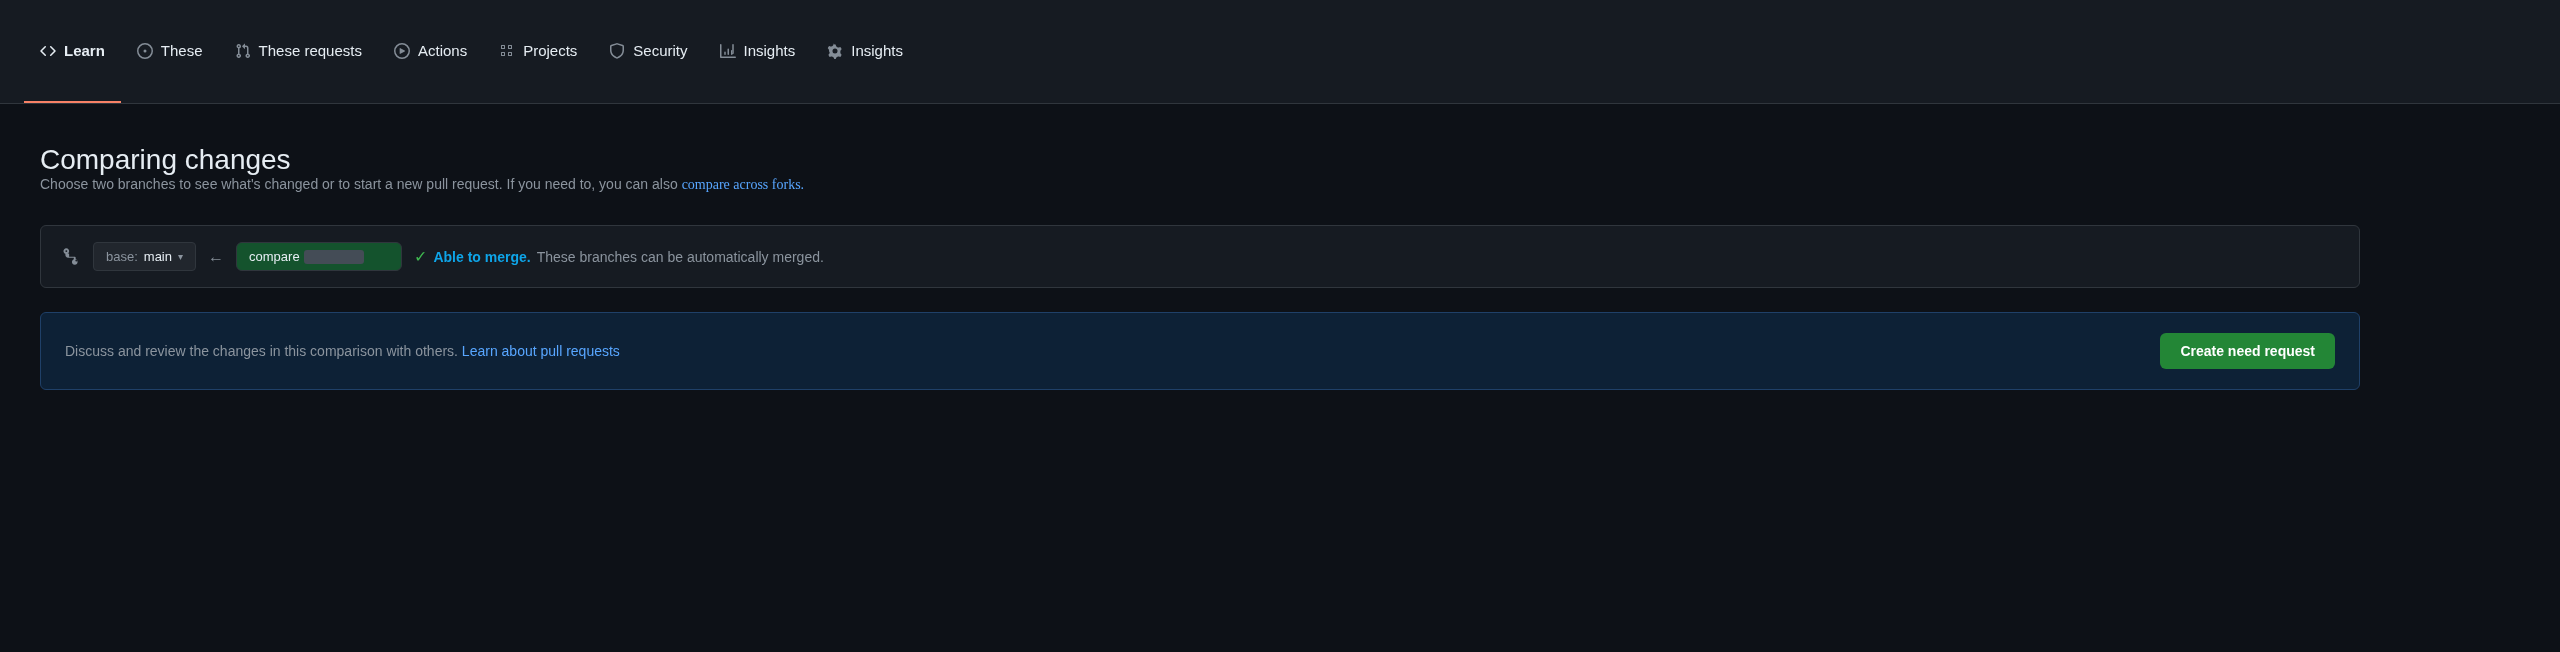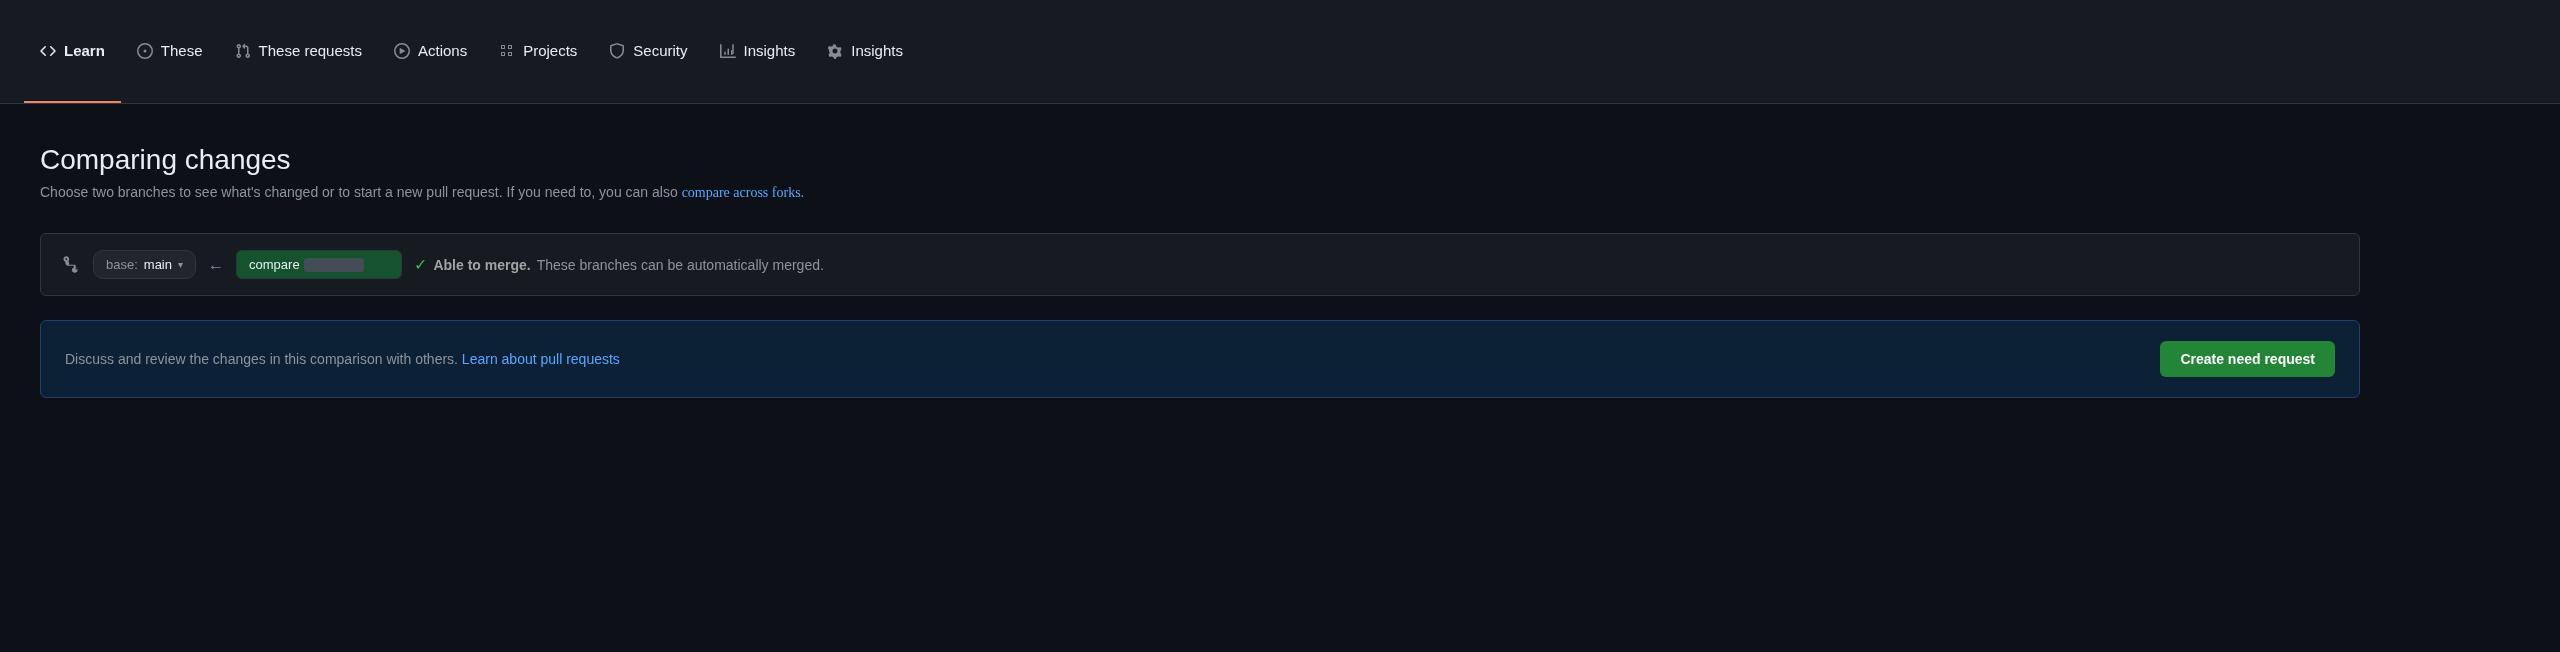--- a/index.html
+++ b/index.html
@@ -63,21 +63,20 @@
     
     .main-content {
       padding: 40px 40px;
       max-width: 2400px;
     }
 
     .page-title {
       font-size: 28px;
       font-weight: 400;
       color: #e6edf3;
-      margin-bottom: 8px;
     }
 
     .page-subtitle {
       font-size: 14px;
       color: #8b949e;
       margin-bottom: 32px;
     }
 
     .page-subtitle a {
       color: #58a6ff;
@@ -102,21 +101,21 @@
       display: flex;
       align-items: center;
     }
 
     .branch-select {
       display: inline-flex;
       align-items: center;
       gap: 6px;
       background-color: #21262d;
       border: 1px solid #30363d;
-      border-radius: 10px;
+      border-radius: 4px;
       padding: 6px 12px;
       font-size: 13px;
       color: #e6edf3;
       cursor: pointer;
     }
 
     .branch-select .label {
       color: #8b949e;
     }
 
@@ -149,21 +148,21 @@
       font-size: 14px;
       color: #8b949e;
     }
 
     .merge-status .checkmark {
       color: #3fb950;
       font-size: 16px;
     }
 
     .merge-status .able {
-      color: #a3a3a3;
+      color: #0ea5e9;
       font-weight: 600;
     }
 
     
     .info-box {
       display: flex;
       align-items: center;
       justify-content: space-between;
       background-color: #0d2136;
       border: 1px solid #1f4068;

